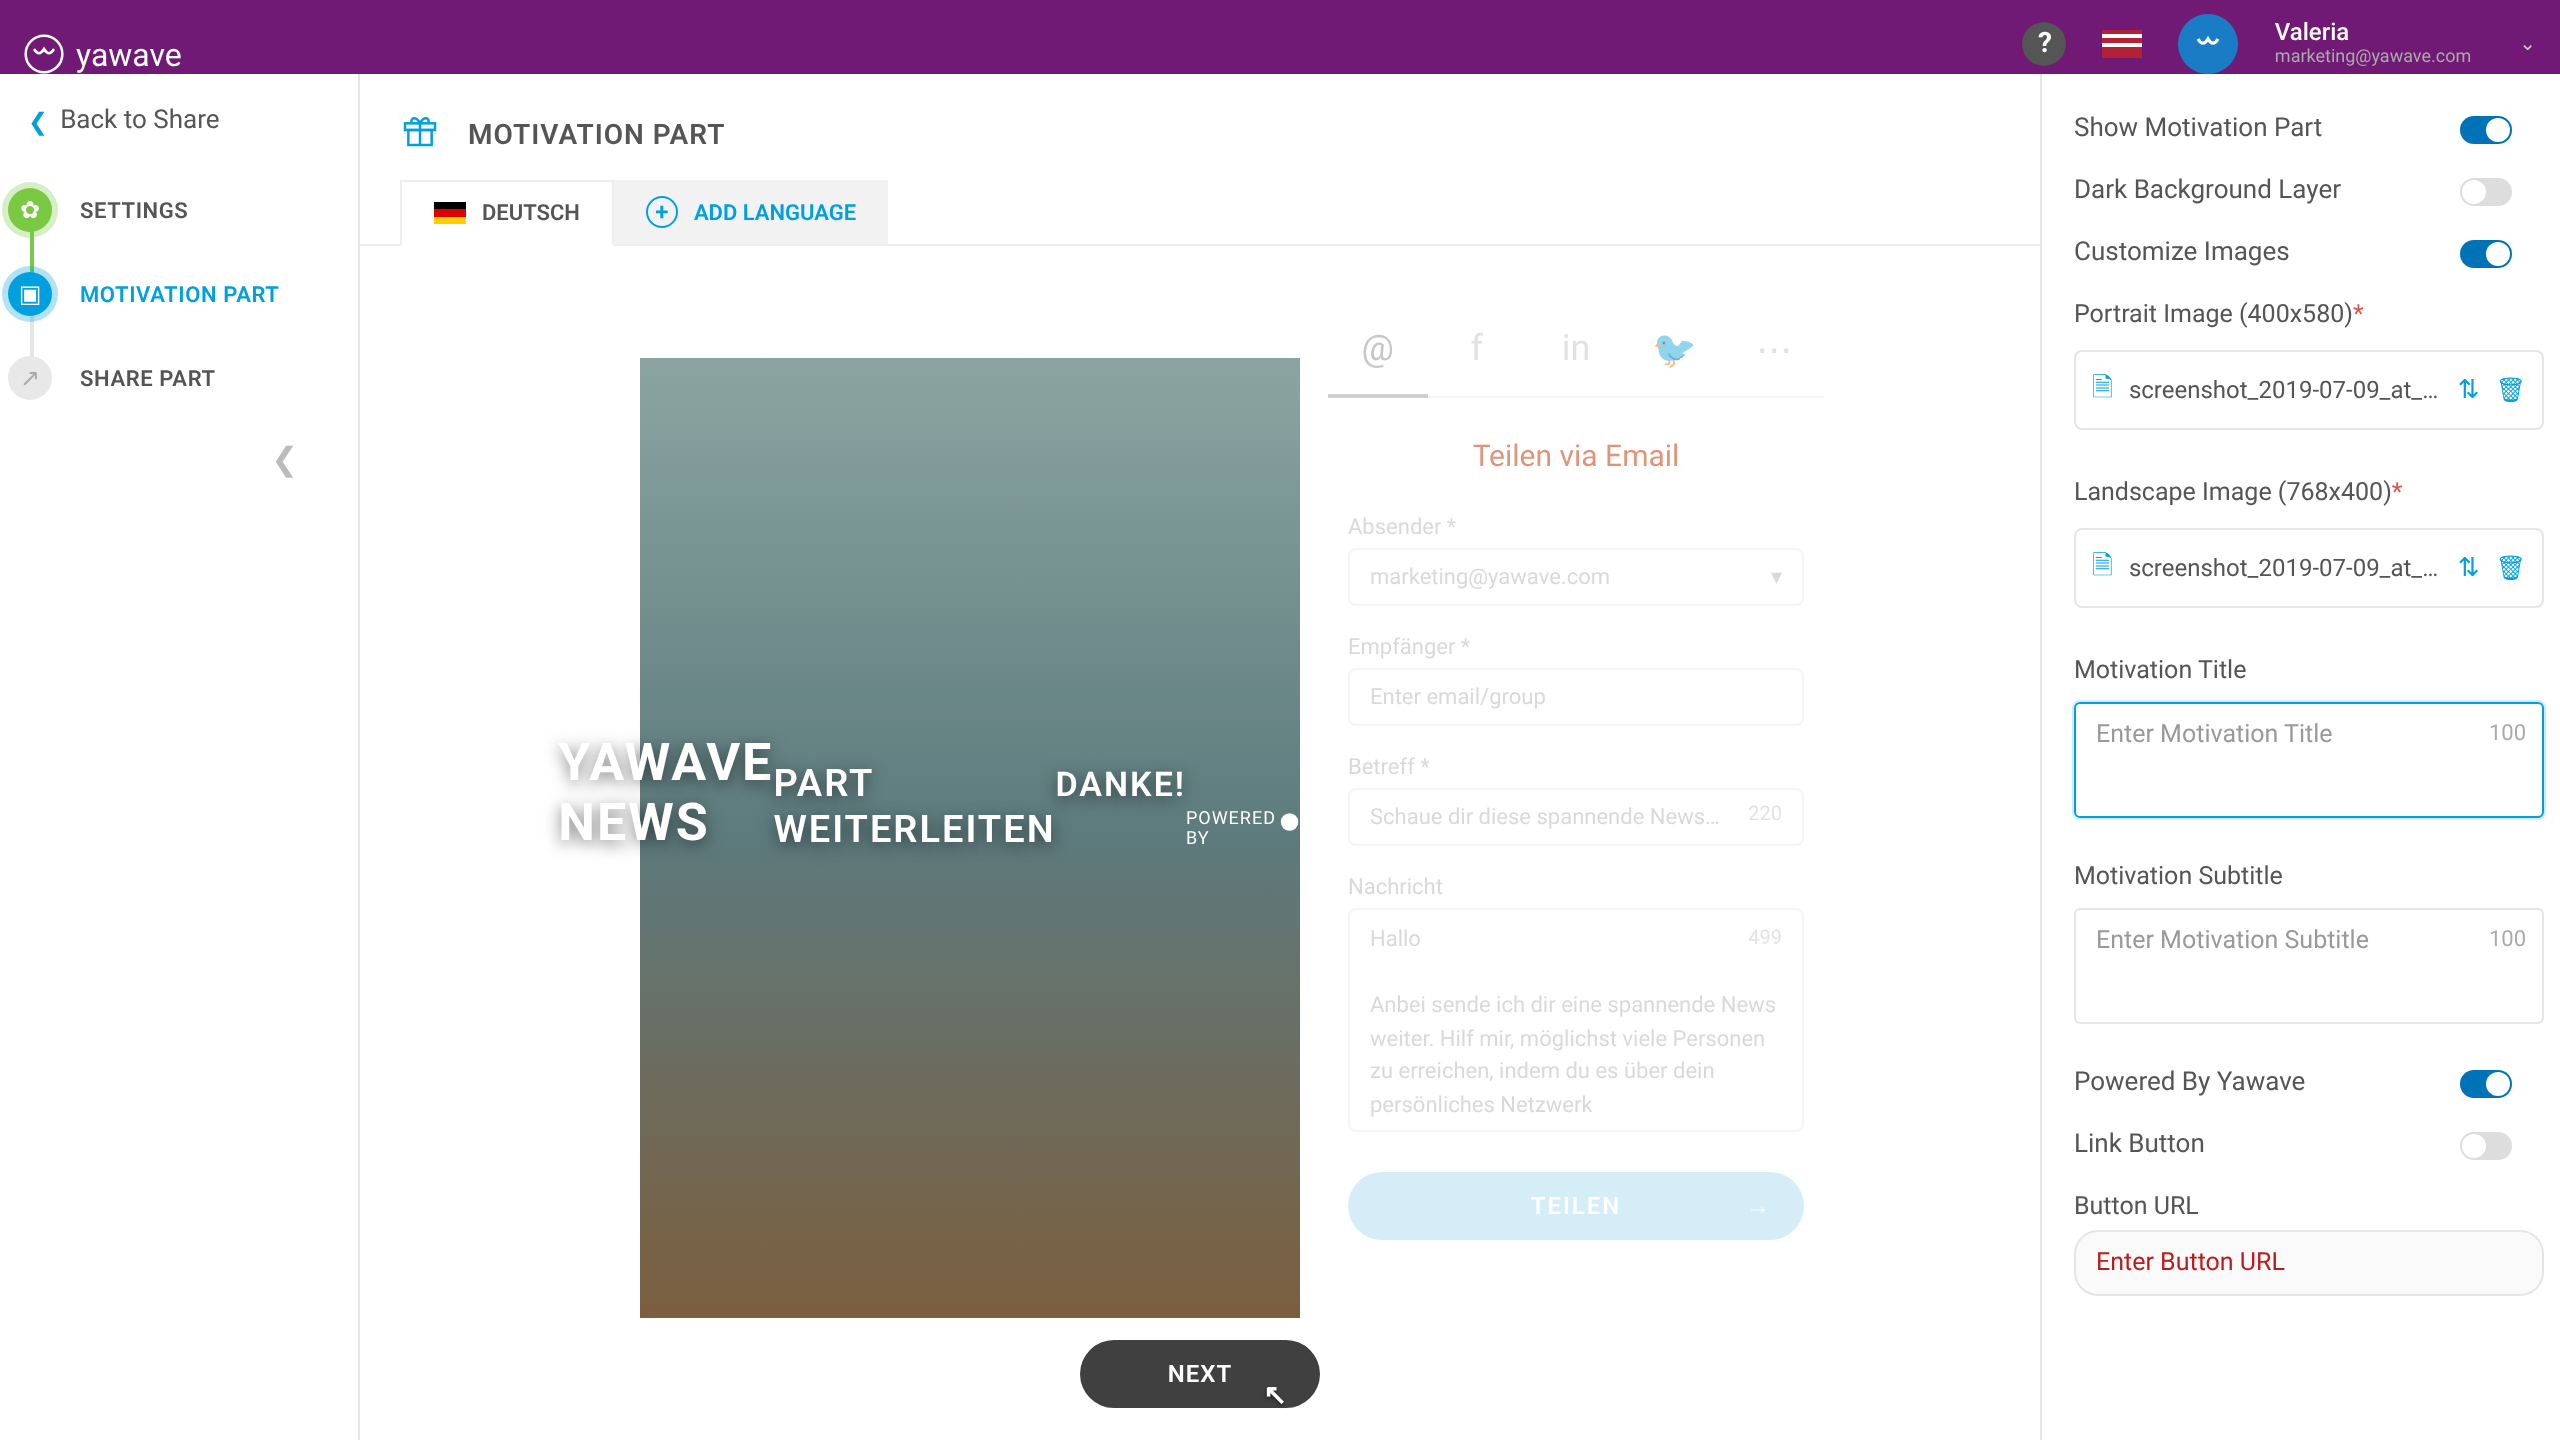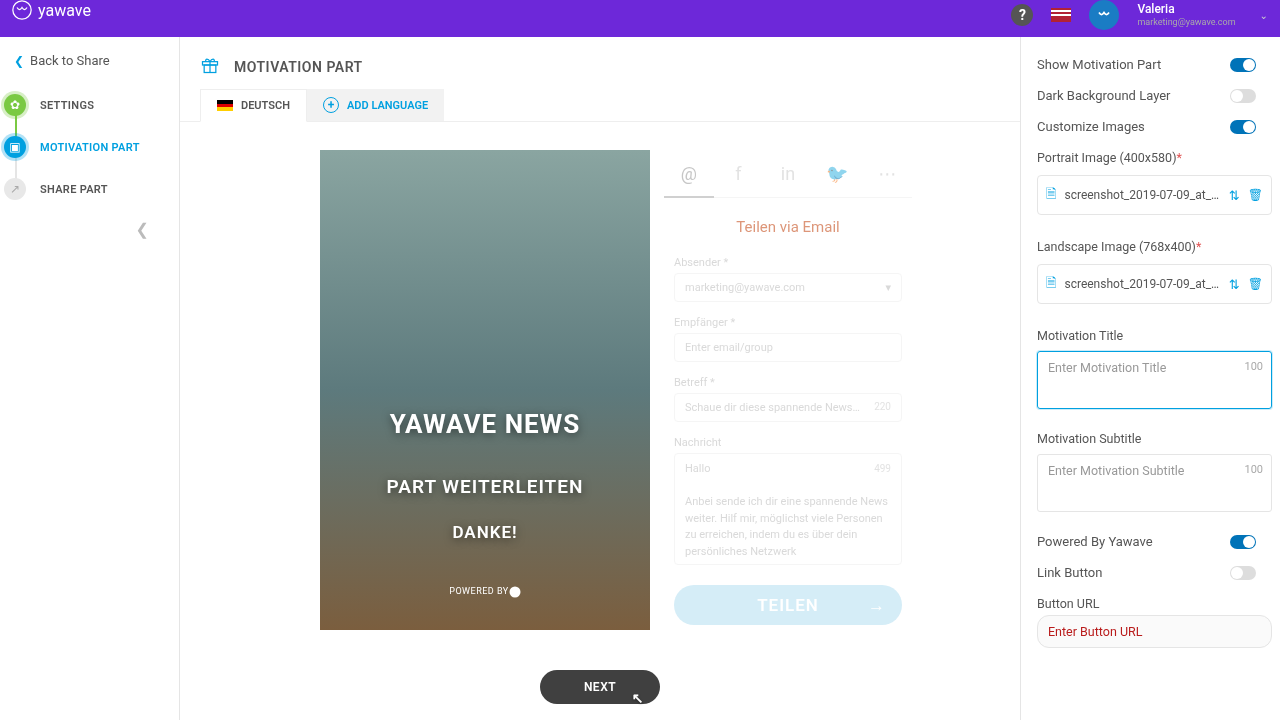--- a/index.html
+++ b/index.html
@@ -1,18 +1,18 @@
 <!DOCTYPE html>
 <html><head>
 <meta charset="utf-8">
 <style>
 * { margin: 0; padding: 0; box-sizing: border-box; font-family: -apple-system, BlinkMacSystemFont, "Segoe UI", Roboto, sans-serif; }
 body { width: 1280px; height: 720px; overflow: hidden; background: #fff; }
 
-.topbar { height: 37px; background: #6d28d9; display: flex; align-items: flex-start; padding: 0 12px; color: #fff; }
+.topbar { height: 37px; background: #701a75; display: flex; align-items: flex-end; padding: 0 12px; color: #fff; }
 .logo { display: flex; align-items: center; gap: 6px; font-size: 16px; font-weight: 400; }
 .logo-icon { width: 20px; height: 20px; }
 .topbar-spacer { flex: 1; }
 .topbar-right { display: flex; align-items: center; gap: 18px; }
 .help-icon { width: 22px; height: 22px; background: #555; border-radius: 50%; display: flex; align-items: center; justify-content: center; font-size: 14px; color: #fff; font-weight: bold; }
 .flag { width: 20px; height: 14px; background: linear-gradient(to bottom, #b22234 0%, #b22234 15%, #fff 15%, #fff 30%, #b22234 30%, #b22234 45%, #fff 45%, #fff 60%, #b22234 60%, #b22234 100%); position: relative; }
 .avatar { width: 30px; height: 30px; border-radius: 50%; background: #1a7cc4; display: flex; align-items: center; justify-content: center; }
 .avatar svg { width: 20px; height: 20px; }
 .user-info { font-size: 11px; line-height: 1.2; }
 .user-info .name { font-weight: 500; font-size: 12px;}
@@ -43,41 +43,41 @@
 .content-title { font-size: 14px; font-weight: 600; color: #555; letter-spacing: .5px; }
 .tabs { display: flex; padding: 0 20px; gap: 0; border-bottom: 1px solid #eee; }
 .tab { padding: 8px 16px; font-size: 11px; background: #f2f2f2; color: #555; display: flex; align-items: center; gap: 8px; cursor: pointer; }
 .tab.active { background: #fff; border: 1px solid #eee; border-bottom: 1px solid #fff; margin-bottom: -1px; font-weight: 600; }
 .tab.add { color: #00a0e0; font-weight: 600; }
 .tab .de-flag { width: 16px; height: 11px; background: linear-gradient(to bottom, #000 33%, #dd0000 33%, #dd0000 66%, #ffce00 66%); }
 .add-icon { width: 16px; height: 16px; border-radius: 50%; border: 1.5px solid #00a0e0; display: flex; align-items: center; justify-content: center; font-size: 12px; line-height: 1; }
 
 .canvas-area { flex: 1; background: #fff; padding: 28px 20px 14px 140px; overflow: hidden; }
 .preview-wrap { display: flex; gap: 14px; }
-.portrait-preview { width: 330px; height: 480px; background: #6b8fa3; position: relative; color: #fff; display: flex; flex-direction: column; align-items: center; justify-content: flex-end; padding-bottom: 32px; background: linear-gradient(180deg, #8aa5a1 0%, #5d7a7d 50%, #7b5e3e 100%);}
+.portrait-preview { width: 330px; height: 480px; background: #6b8fa3; position: relative; color: #fff; display: flex; flex-direction: row; align-items: center; justify-content: flex-end; padding-bottom: 8px; background: linear-gradient(180deg, #8aa5a1 0%, #5d7a7d 50%, #7b5e3e 100%); margin-top: 28px;}
 .portrait-preview .t1 { font-size: 26px; font-weight: 700; letter-spacing: 1px; margin-bottom: 36px; text-shadow: 0 2px 8px rgba(0,0,0,.5); }
 .portrait-preview .t2 { font-size: 19px; font-weight: 600; letter-spacing: 1px; margin-bottom: 24px; text-shadow: 0 2px 8px rgba(0,0,0,.5);}
 .portrait-preview .t3 { font-size: 17px; font-weight: 600; letter-spacing: 1px; margin-bottom: 44px; text-shadow: 0 2px 8px rgba(0,0,0,.5);}
 .portrait-preview .powered { font-size: 9px; letter-spacing: .5px; display:flex; align-items:flex-start; gap:0;}
 .office-bg { position:absolute; inset:0; overflow:hidden;}
 .office-bg .floor { position:absolute; bottom:0; left:0; right:0; height:140px; background: linear-gradient(180deg, #8f6a42 0%, #6b4a2a 100%); transform: skewY(-6deg); transform-origin:left;}
 .office-bg .ceil { position:absolute; top:0; left:0; right:0; height:80px; background:#d9dedb;}
 .portrait-preview > * { position: relative; z-index: 1; }
 
 .email-panel { width: 248px; background: #fff; font-size: 12px; color: #bbb; opacity:.55; pointer-events:none;}
 .share-icons { display: flex; gap: 0; height: 48px; }
 .share-icons .icon-box { flex: 1; display: flex; align-items: center; justify-content: center; font-size: 18px; color: #ccc; border-bottom:1px solid #eee;}
 .share-icons .icon-box.active { color: #999; border-bottom:2px solid #aaa;}
 .email-panel h3 { font-size: 15px; color: #c2410c; text-align: center; padding: 20px 0 16px; font-weight: 400; }
 .form-row { padding: 4px 10px 10px; }
 .form-row label { font-size: 11px; color: #bbb; display: block; margin-bottom: 4px; }
 .form-row .input-box { border: 1px solid #eee; border-radius: 4px; padding: 7px 10px; font-size: 11px; color: #bbb; display:flex; justify-content:space-between;}
 .form-row .counter { color:#ccc; font-size:10px;}
 .form-row .textarea { border: 1px solid #eee; border-radius: 4px; padding: 7px 10px; font-size: 11px; color: #bbb; line-height:1.5; height: 112px;}
-.share-btn { margin: 10px 10px; background: #b3dff2; color: #fff; border-radius: 22px; padding: 10px; text-align: center; font-size: 17px; font-weight: 600; letter-spacing: 1px; position:relative;}
+.share-btn { margin: 10px 10px; background: #b3dff2; color: #fff; border-radius: 22px; padding: 10px; text-align: center; font-size: 12px; font-weight: 600; letter-spacing: 1px; position:relative;}
 .share-btn .arrow { position:absolute; right:16px;}
 
 .footer-btns { display: flex; justify-content: center; gap: 22px; padding: 8px 0 16px; }
 .btn { width: 120px; padding: 10px 0; border-radius: 22px; font-size: 12px; font-weight: 600; text-align: center; cursor: pointer; letter-spacing: .5px;}
 .btn.back { border: 1px solid #00758f; color: #00758f; background: #fff; }
 .btn.next { background: #404040; color: #fff; position: relative; }
 .cursor-icon { position: absolute; right: 16px; bottom: -2px; font-size: 14px; color: #fff; filter: drop-shadow(0 1px 1px rgba(0,0,0,.5)); pointer-events: none;}
 
 .right-panel { width: 260px; border-left: 1px solid #e5e5e5; padding: 12px 0 0 16px; font-size: 13px; color: #555; overflow-y: auto; }
 .rp-row { display: flex; align-items: center; justify-content: space-between; padding: 8px 24px 8px 0; }

